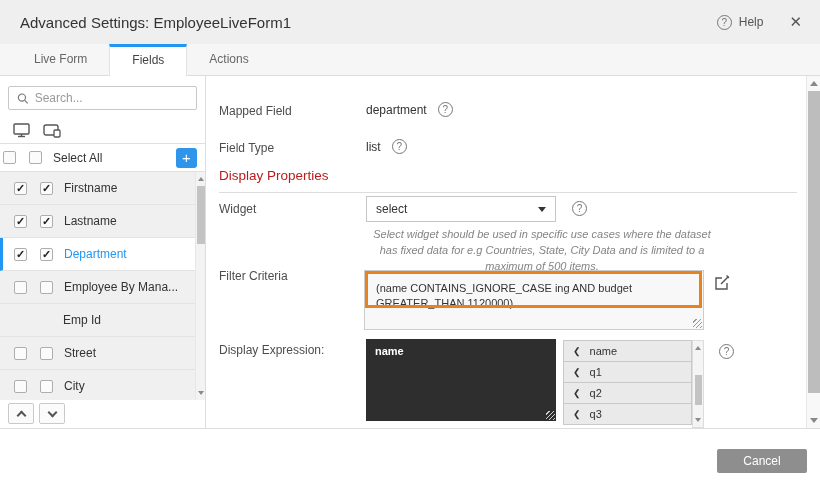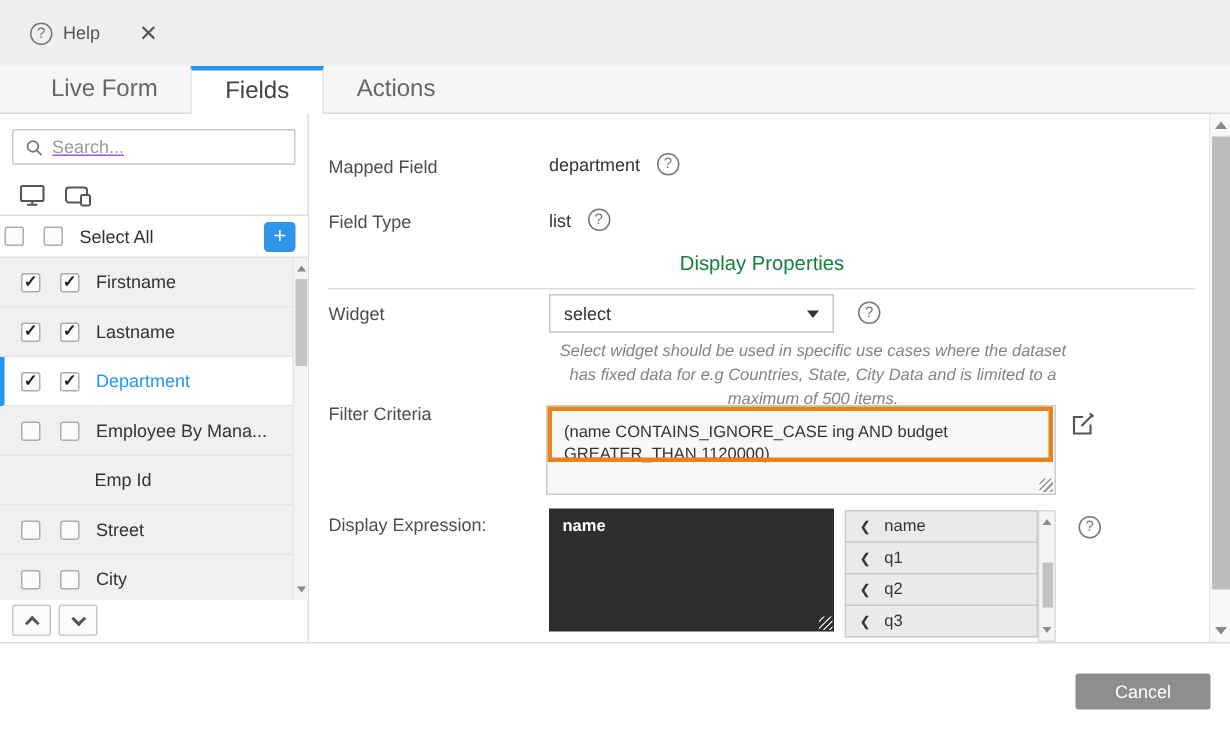--- a/index.html
+++ b/index.html
@@ -9,32 +9,32 @@
   
   .titlebar { height:44px; background:#efefef; display:flex; align-items:center; padding:0 18px 0 20px; }
   .titlebar .title { flex:1; font-size:15px; color:#333; }
   .help-circle { width:15px; height:15px; border:1px solid #777; border-radius:50%; color:#777;
                  font-size:10px; display:inline-flex; align-items:center; justify-content:center; flex:none; }
   .titlebar .help-label { font-size:12px; color:#555; margin:0 26px 0 7px; }
   .titlebar .close { font-size:15px; color:#555; cursor:pointer; }
 
   
   .tabbar { height:32px; background:#f6f6f6; border-bottom:1px solid #ddd; display:flex; padding-left:12px; }
-  .tab { padding:0 22px; line-height:31px; font-size:16px; color:#666; cursor:pointer; }
+  .tab { padding:0 22px; line-height:31px; font-size:12px; color:#666; cursor:pointer; }
   .tab.active { background:#fff; border-top:3px solid #2196f3; border-left:1px solid #e3e3e3;
                 border-right:1px solid #e3e3e3; line-height:27px; color:#444; margin-bottom:-1px; }
 
   
   .bodyrow { display:flex; height:352px; }
 
   
   .sidebar { width:206px; border-right:1px solid #ddd; flex:none; display:flex; flex-direction:column; background:#fff; }
   .search-wrap { margin:10px 8px 8px 8px; height:24px; border:1px solid #c8c8c8; border-radius:2px;
                  display:flex; align-items:center; padding:0 8px; gap:6px; background:#fff; }
-  .search-wrap input { border:none; outline:none; font-size:12px; color:#8b5cf6; width:100%; background:transparent;text-decoration:underline; }
+  .search-wrap input { border:none; outline:none; font-size:12px; color:#8b5cf6; width:100%; background:transparent; }
   .search-wrap input::placeholder { color:#9a9a9a; }
   .device-row { height:26px; border-bottom:1px solid #e0e0e0; display:flex; align-items:center; gap:12px; padding:0 13px; }
   .select-all-row { height:28px; display:flex; align-items:center; border-bottom:1px solid #e0e0e0; padding:0 8px 0 3px; background:#fff; }
   .cb { width:13px; height:13px; border:1px solid #aeaeae; border-radius:2px; background:#fbfbfb;
         font-size:11px; line-height:11px; text-align:center; color:#222; font-weight:bold; flex:none; cursor:pointer; }
   .cb + .cb { margin-left:13px; }
   .row-label { font-size:12px; color:#333; margin-left:11px; white-space:nowrap; overflow:hidden; }
   .add-btn { margin-left:auto; width:21px; height:20px; background:#2e95ea; color:#fff; border:none; border-radius:3px;
              font-size:15px; line-height:18px; cursor:pointer; }
   .field-list { position:relative; height:228px; overflow:hidden; background:#fff; }
@@ -53,22 +53,22 @@
             display:inline-flex; align-items:center; justify-content:center; }
   .chev { border:solid #555; border-width:0 2px 2px 0; padding:2.5px; display:inline-block; }
   .chev.up { transform:rotate(-135deg); margin-top:3px; }
   .chev.down { transform:rotate(45deg); margin-top:-2px; }
 
   
   .main-panel { position:relative; flex:1; background:#fff; overflow:hidden; }
   .flabel { position:absolute; font-size:12px; color:#4d4d4d; }
   .fvalue-row { position:absolute; display:flex; align-items:center; gap:11px; }
   .fvalue { font-size:12px; color:#333; }
-  .section-title { position:absolute; left:13px; top:92px; width:578px; font-size:13.5px; color:#15803d;
-                   padding-bottom:9px; border-bottom:1px solid #ddd;text-align:center; }
+  .section-title { position:absolute; left:13px; top:92px; width:578px; font-size:13.5px; color:#b91c1c;
+                   padding-bottom:9px; border-bottom:1px solid #ddd; }
   .select-box { position:absolute; left:160px; top:120px; width:190px; height:25px; border:1px solid #c6c6c6;
                 background:#fff; display:flex; align-items:center; padding:12px 9px; cursor:pointer; }
   .select-box .sel-text { flex:1; font-size:12px; color:#333; }
   .sel-arrow { width:0; height:0; border-left:4px solid transparent; border-right:4px solid transparent; border-top:5px solid #333; }
   .helper-text { position:absolute; left:160px; top:151px; width:352px; font-size:11px; font-style:italic;
                  color:#848484; line-height:1.45;text-align:center; }
   .filter-textarea { position:absolute; left:158px; top:194px; width:340px; height:60px; background:#f8f8f8;
                      border:1px solid #ccc; font-size:11px; color:#333; padding:10px 10px 0 11px; line-height:1.4; }
   .grip { position:absolute; right:1px; bottom:1px; width:9px; height:9px;
           background:repeating-linear-gradient(135deg, transparent 0 2px, #979797 2px 3px); }
@@ -104,20 +104,21 @@
   .btn.save { background:#2196f3; width:94px; }
 
   svg { display:block; }
 </style>
 </head>
 <body>
 
 <div class="dialog">
 
   <div class="titlebar">
+    <div class="title">Advanced Settings: EmployeeLiveForm1</div>
     <span class="help-circle qmark">?</span>
     <span class="help-label">Help</span>
     <span class="close">✕</span>
   </div>
 
   <div class="tabbar">
     <div class="tab">Live Form</div>
     <div class="tab active">Fields</div>
     <div class="tab">Actions</div>
   </div>

